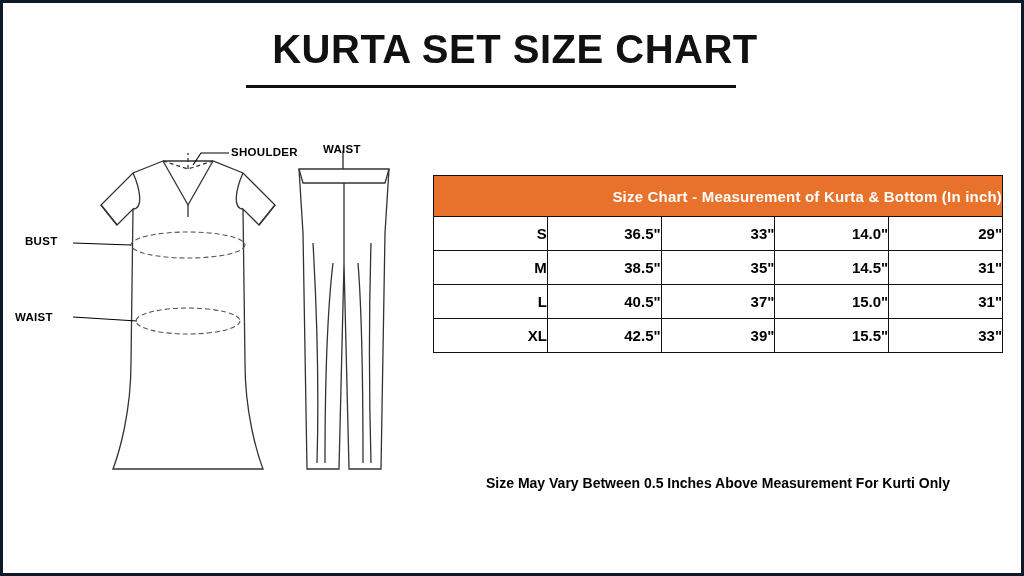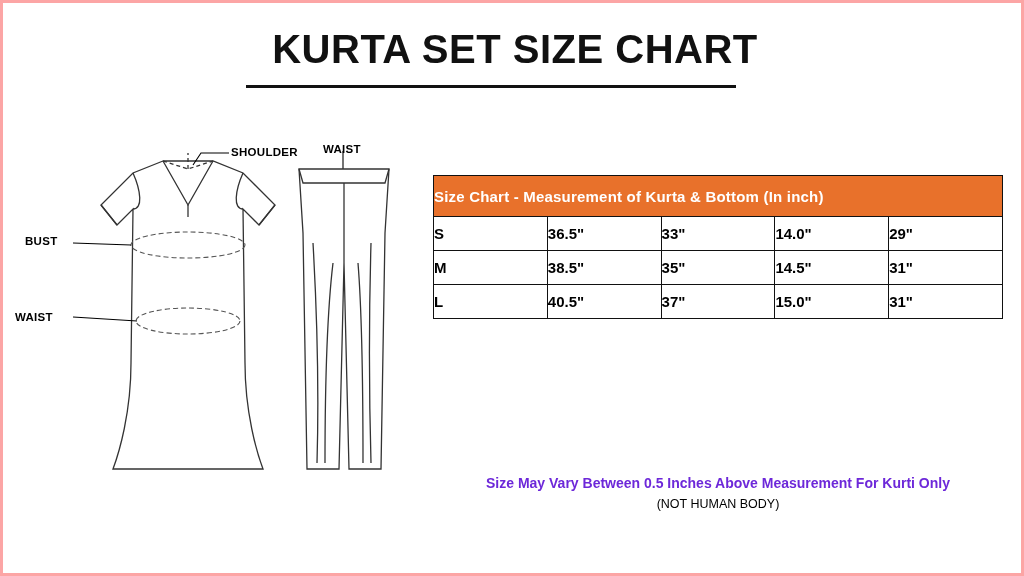--- a/index.html
+++ b/index.html
@@ -13,21 +13,21 @@
     font-family: "Liberation Sans", sans-serif;
     color: #000000;
     overflow: hidden;
   }
   .page {
     position: relative;
     width: 1024px;
     height: 576px;
     background: #ffffff;
     box-sizing: border-box;
-    border: 3px solid #fca5a5;
+    border: 3px solid #0f172a;
   }
   
   .title {
     position: absolute;
     top: 24px;
     left: 0;
     width: 1024px;
     text-align: center;
     font-size: 40px;
     font-weight: bold;
@@ -72,21 +72,21 @@
     top: 172px;
     width: 570px;
   }
   table.sizechart {
     border-collapse: collapse;
     width: 570px;
     table-layout: fixed;
   }
   table.sizechart td, table.sizechart th {
     border: 1px solid #111111;
-    text-align: left;
+    text-align: right;
     vertical-align: middle;
     font-size: 15px;
     height: 33px;
     padding: 0;
   }
   .hdr-banner {
     background: #E8712B;
     color: #ffffff;
     font-size: 17px;
     font-weight: bold;
@@ -102,21 +102,21 @@
   td.datacell { font-weight: bold; }
 
   .note1 {
     position: absolute;
     left: 430px;
     top: 472px;
     width: 570px;
     text-align: center;
     font-size: 14px;
     font-weight: bold;
-    color: #6d28d9;
+    color: #000000;
   }
   .note2 {
     position: absolute;
     left: 430px;
     top: 494px;
     width: 570px;
     text-align: center;
     font-size: 12.5px;
     color: #000000;
   }
@@ -200,20 +200,26 @@
           <td class="datacell">14.5"</td>
           <td class="datacell">31"</td>
         </tr>
         <tr>
           <td class="rowlabel">L</td>
           <td class="datacell">40.5"</td>
           <td class="datacell">37"</td>
           <td class="datacell">15.0"</td>
           <td class="datacell">31"</td>
         </tr>
+        <tr>
+          <td class="rowlabel">XL</td>
+          <td class="datacell">42.5"</td>
+          <td class="datacell">39"</td>
+          <td class="datacell">15.5"</td>
+          <td class="datacell">33"</td>
+        </tr>
       </tbody>
     </table>
   </div>
 
   <div class="note1">Size May Vary Between 0.5 Inches Above Measurement For Kurti Only</div>
-  <div class="note2">(NOT HUMAN BODY)</div>
 
 </div>
 
 </body></html>

